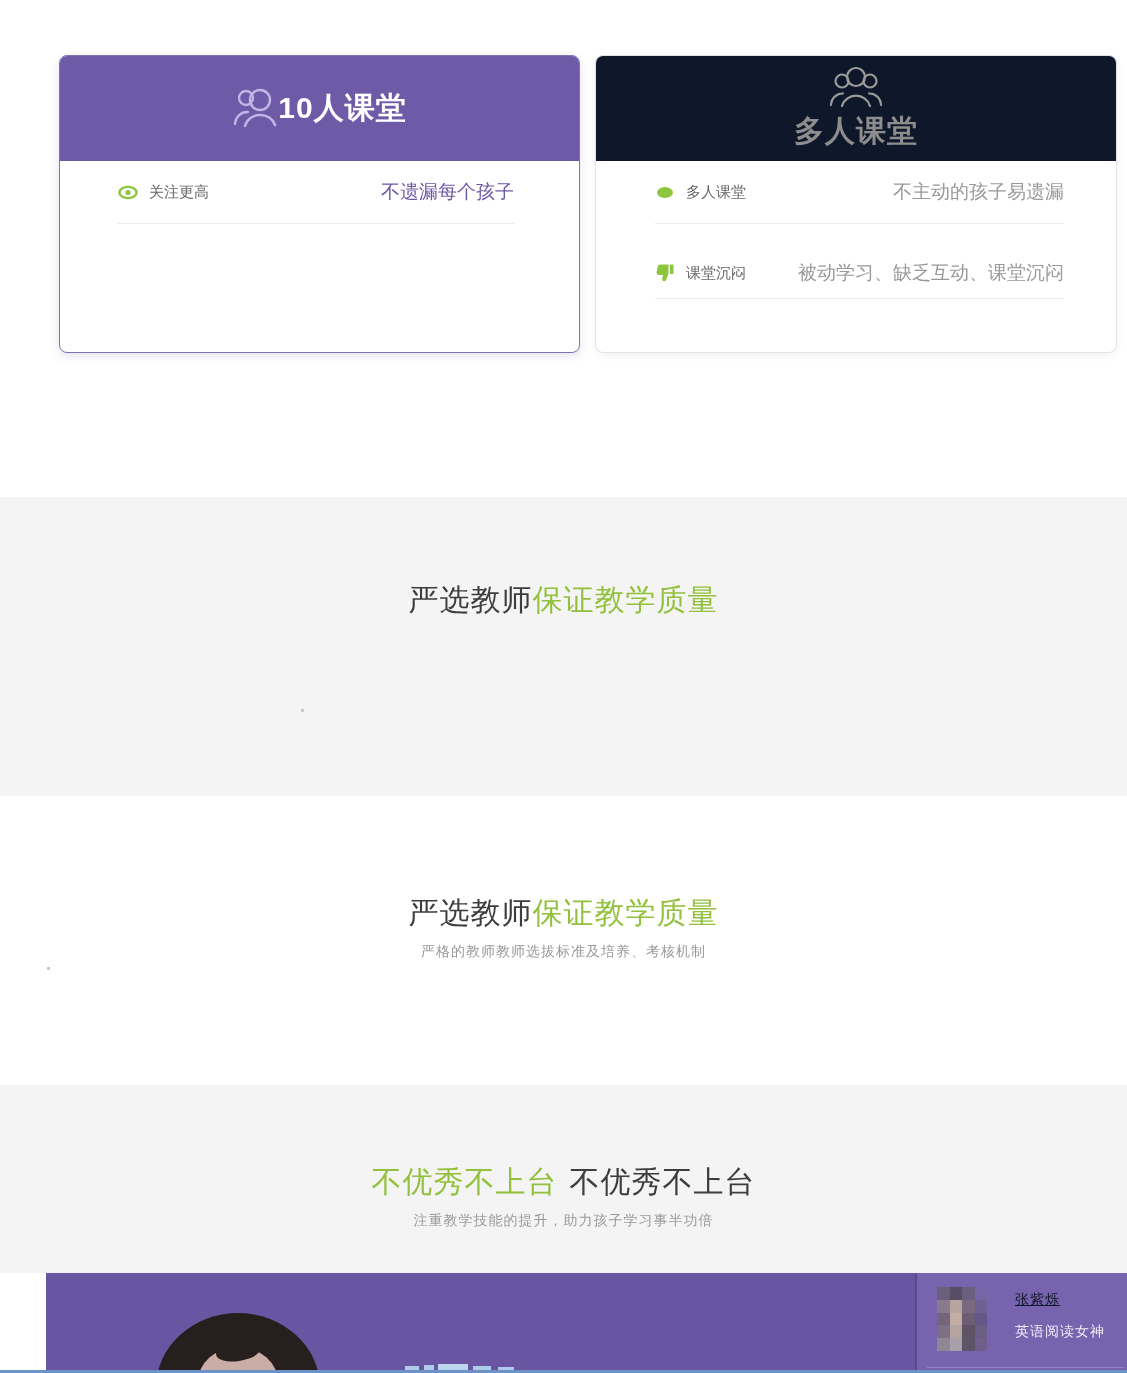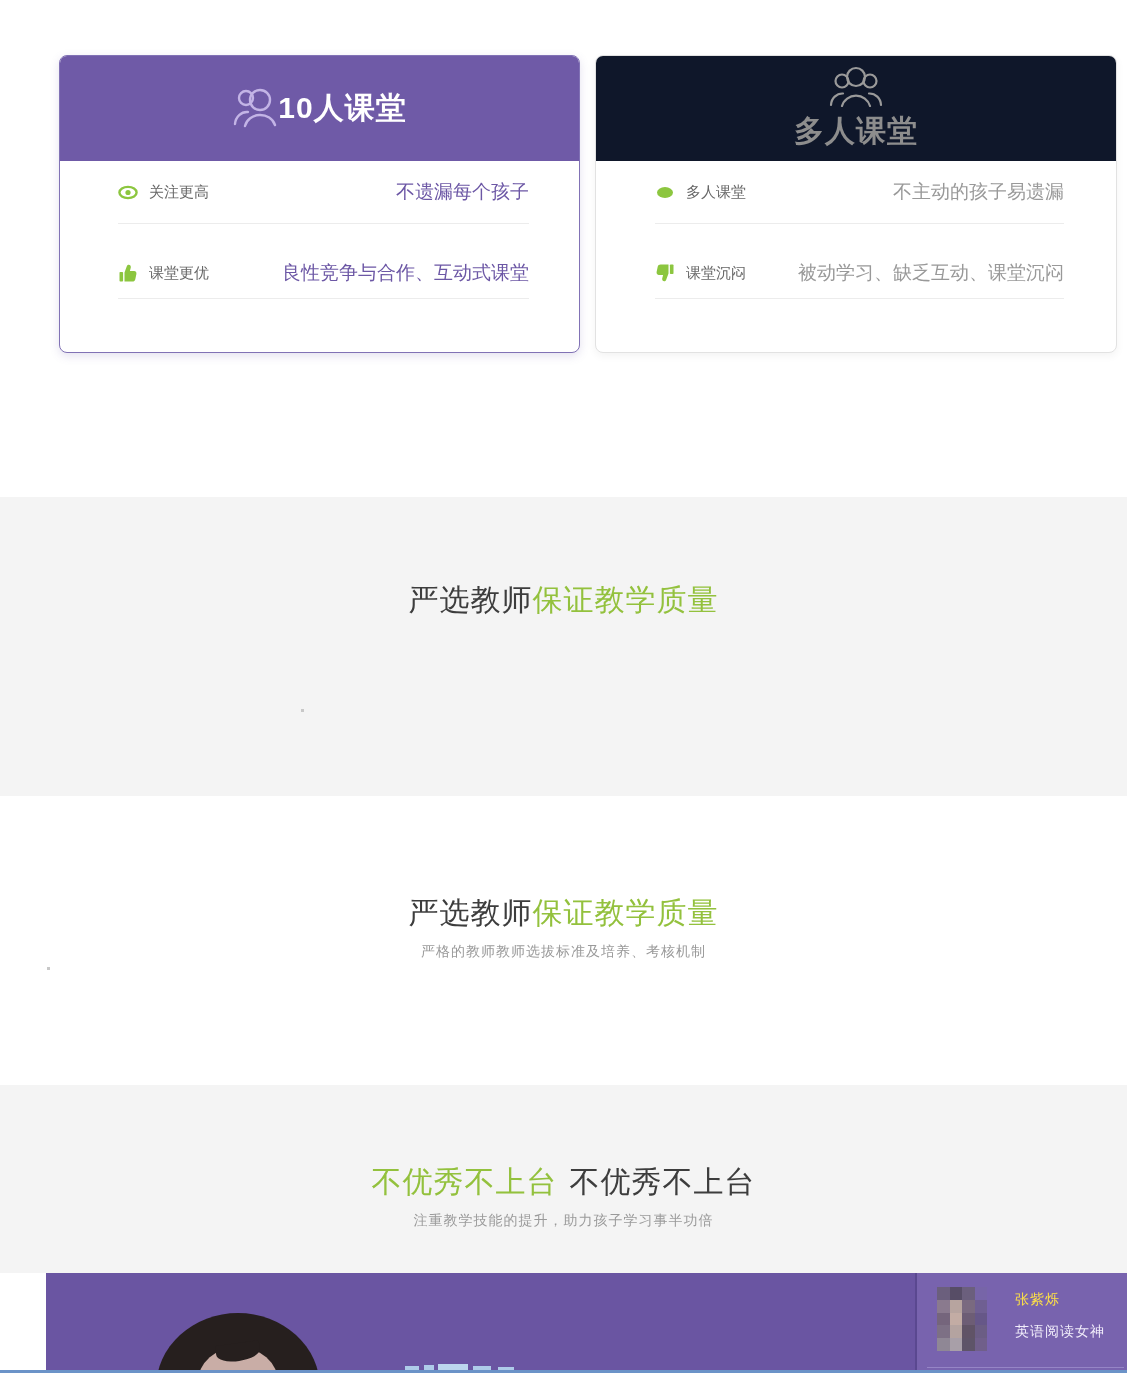--- a/index.html
+++ b/index.html
@@ -10,21 +10,21 @@
   
   .card { position:absolute; top:55px; height:298px; border-radius:8px; background:#fff; }
   .card-left { left:59px; width:521px; border:1px solid #8172b5; box-shadow:0 3px 10px rgba(108,87,165,.18); }
   .card-right { left:595px; width:522px; border:1px solid #e2e2e2; box-shadow:0 3px 8px rgba(0,0,0,.05); }
   .card-header { height:105px; border-radius:7px 7px 0 0; display:flex; align-items:center; justify-content:center; }
   .card-left .card-header { background:#6f5aa7; }
   .card-right .card-header { background:#0f172a;flex-direction:column; }
   .card-title { font-size:30px; font-weight:bold; letter-spacing:1px; }
   .card-left .card-title { color:#ffffff; }
   .card-right .card-title { color:#8d8d8d; }
-  .card-rows { padding:0 50px 0 58px; }
+  .card-rows { padding:0 65px 0 58px; }
   .card-right .card-rows { padding:0 52px 0 59px; }
   .row { display:flex; align-items:center; justify-content:space-between; border-bottom:1px solid #ececec; }
   .row1 { height:63px; }
   .row2 { height:75px; padding-top:24px; }
   .row-left { display:flex; align-items:center; gap:11px; }
   .row-label { font-size:15px; color:#666666; }
   .row-value { font-size:19px; }
   .value-purple { color:#6c57a5; }
   .value-gray { color:#999999; }
   .ficon { display:inline-flex; width:20px; justify-content:center; }
@@ -47,21 +47,21 @@
   
   .teacher-panel { position:absolute; left:46px; top:1273px; width:1081px; height:100px; background:#6a55a2; overflow:hidden; }
   .photo { position:absolute; left:110px; top:40px; width:164px; height:140px; }
   .hair { position:absolute; left:0; top:0; width:164px; height:150px; background:#261f1e; border-radius:52% 52% 40% 40%; }
   .face { position:absolute; left:42px; top:34px; width:80px; height:70px; background:#c9ada6; border-radius:50% 50% 45% 45%; }
   .hairline { position:absolute; left:60px; top:30px; width:44px; height:18px; background:#261f1e; border-radius:0 0 60% 60%; transform:rotate(-8deg); }
 
   .teacher-item { position:absolute; left:869px; top:0; width:212px; height:100px; background:#7863ae; border-left:2px solid #5a4890; }
   .thumb { position:absolute; left:20px; top:14px; width:50px; height:64px; display:grid; grid-template-columns:repeat(4,1fr); grid-template-rows:repeat(5,1fr); }
   .thumb div { width:100%; height:100%; }
-  .teacher-name { position:absolute; left:98px; top:18px; font-size:14px; color:#fde047; letter-spacing:1px; }
+  .teacher-name { position:absolute; left:98px; top:18px; font-size:14px; color:#0f172a; letter-spacing:1px;text-decoration:underline; }
   .teacher-role { position:absolute; left:98px; top:50px; font-size:14px; color:#f0ecfa; letter-spacing:1px; }
   .item-divider { position:absolute; left:10px; right:3px; bottom:5px; height:1px; background:#9685c6; }
 
   
   .bottom-line { position:absolute; left:0; top:1370px; width:1127px; height:3px; background:#6b93c8; }
   .frag { position:absolute; background:#aecbe9; }
   .frag1 { left:405px; top:1366px; width:14px; height:4px; }
   .frag2 { left:424px; top:1365px; width:10px; height:5px; }
   .frag3 { left:438px; top:1364px; width:30px; height:6px; background:#bcd6ee; }
   .frag4 { left:473px; top:1366px; width:18px; height:4px; }
@@ -89,32 +89,20 @@
         <span class="row-left">
           <span class="ficon">
             <svg width="20" height="15" viewBox="0 0 20 15">
               <ellipse cx="10" cy="7.5" rx="8.6" ry="5.6" fill="none" stroke="#8cc63f" stroke-width="2.4"></ellipse>
               <circle cx="10" cy="7.5" r="2.6" fill="#8cc63f"></circle>
             </svg>
           </span>
           <span class="row-label">关注更高</span>
         </span>
         <span class="row-value value-purple">不遗漏每个孩子</span>
-      </div>
-      <div class="row row2">
-        <span class="row-left">
-          <span class="ficon">
-            <svg width="18" height="18" viewBox="0 0 18 18" fill="#8cc63f">
-              <rect x="0.5" y="8" width="3.6" height="9.5" rx="0.8"></rect>
-              <path d="M5.5 17.5 h7.9 c1.5 0 2.6-.9 2.9-2.3 l1.1-5.2 c.3-1.6-.8-2.9-2.3-2.9 h-4.2 l.9-3.7 c.3-1.5-.7-2.7-2-2.7 -.8 0-1.6.5-1.9 1.3 L5.5 8.4 Z"></path>
-            </svg>
-          </span>
-          <span class="row-label">课堂更优</span>
-        </span>
-        <span class="row-value value-purple">良性竞争与合作、互动式课堂</span>
       </div>
     </div>
   </div>
 
   <div class="card card-right">
     <div class="card-header">
       <span>
         <svg width="58" height="42" viewBox="0 0 58 42" fill="none" stroke="#9a9a9a" stroke-width="2.2" stroke-linecap="round">
           <circle cx="15" cy="16" r="6.5"></circle>
           <path d="M4 40 a11.5 12 0 0 1 12 -11.5"></path>

